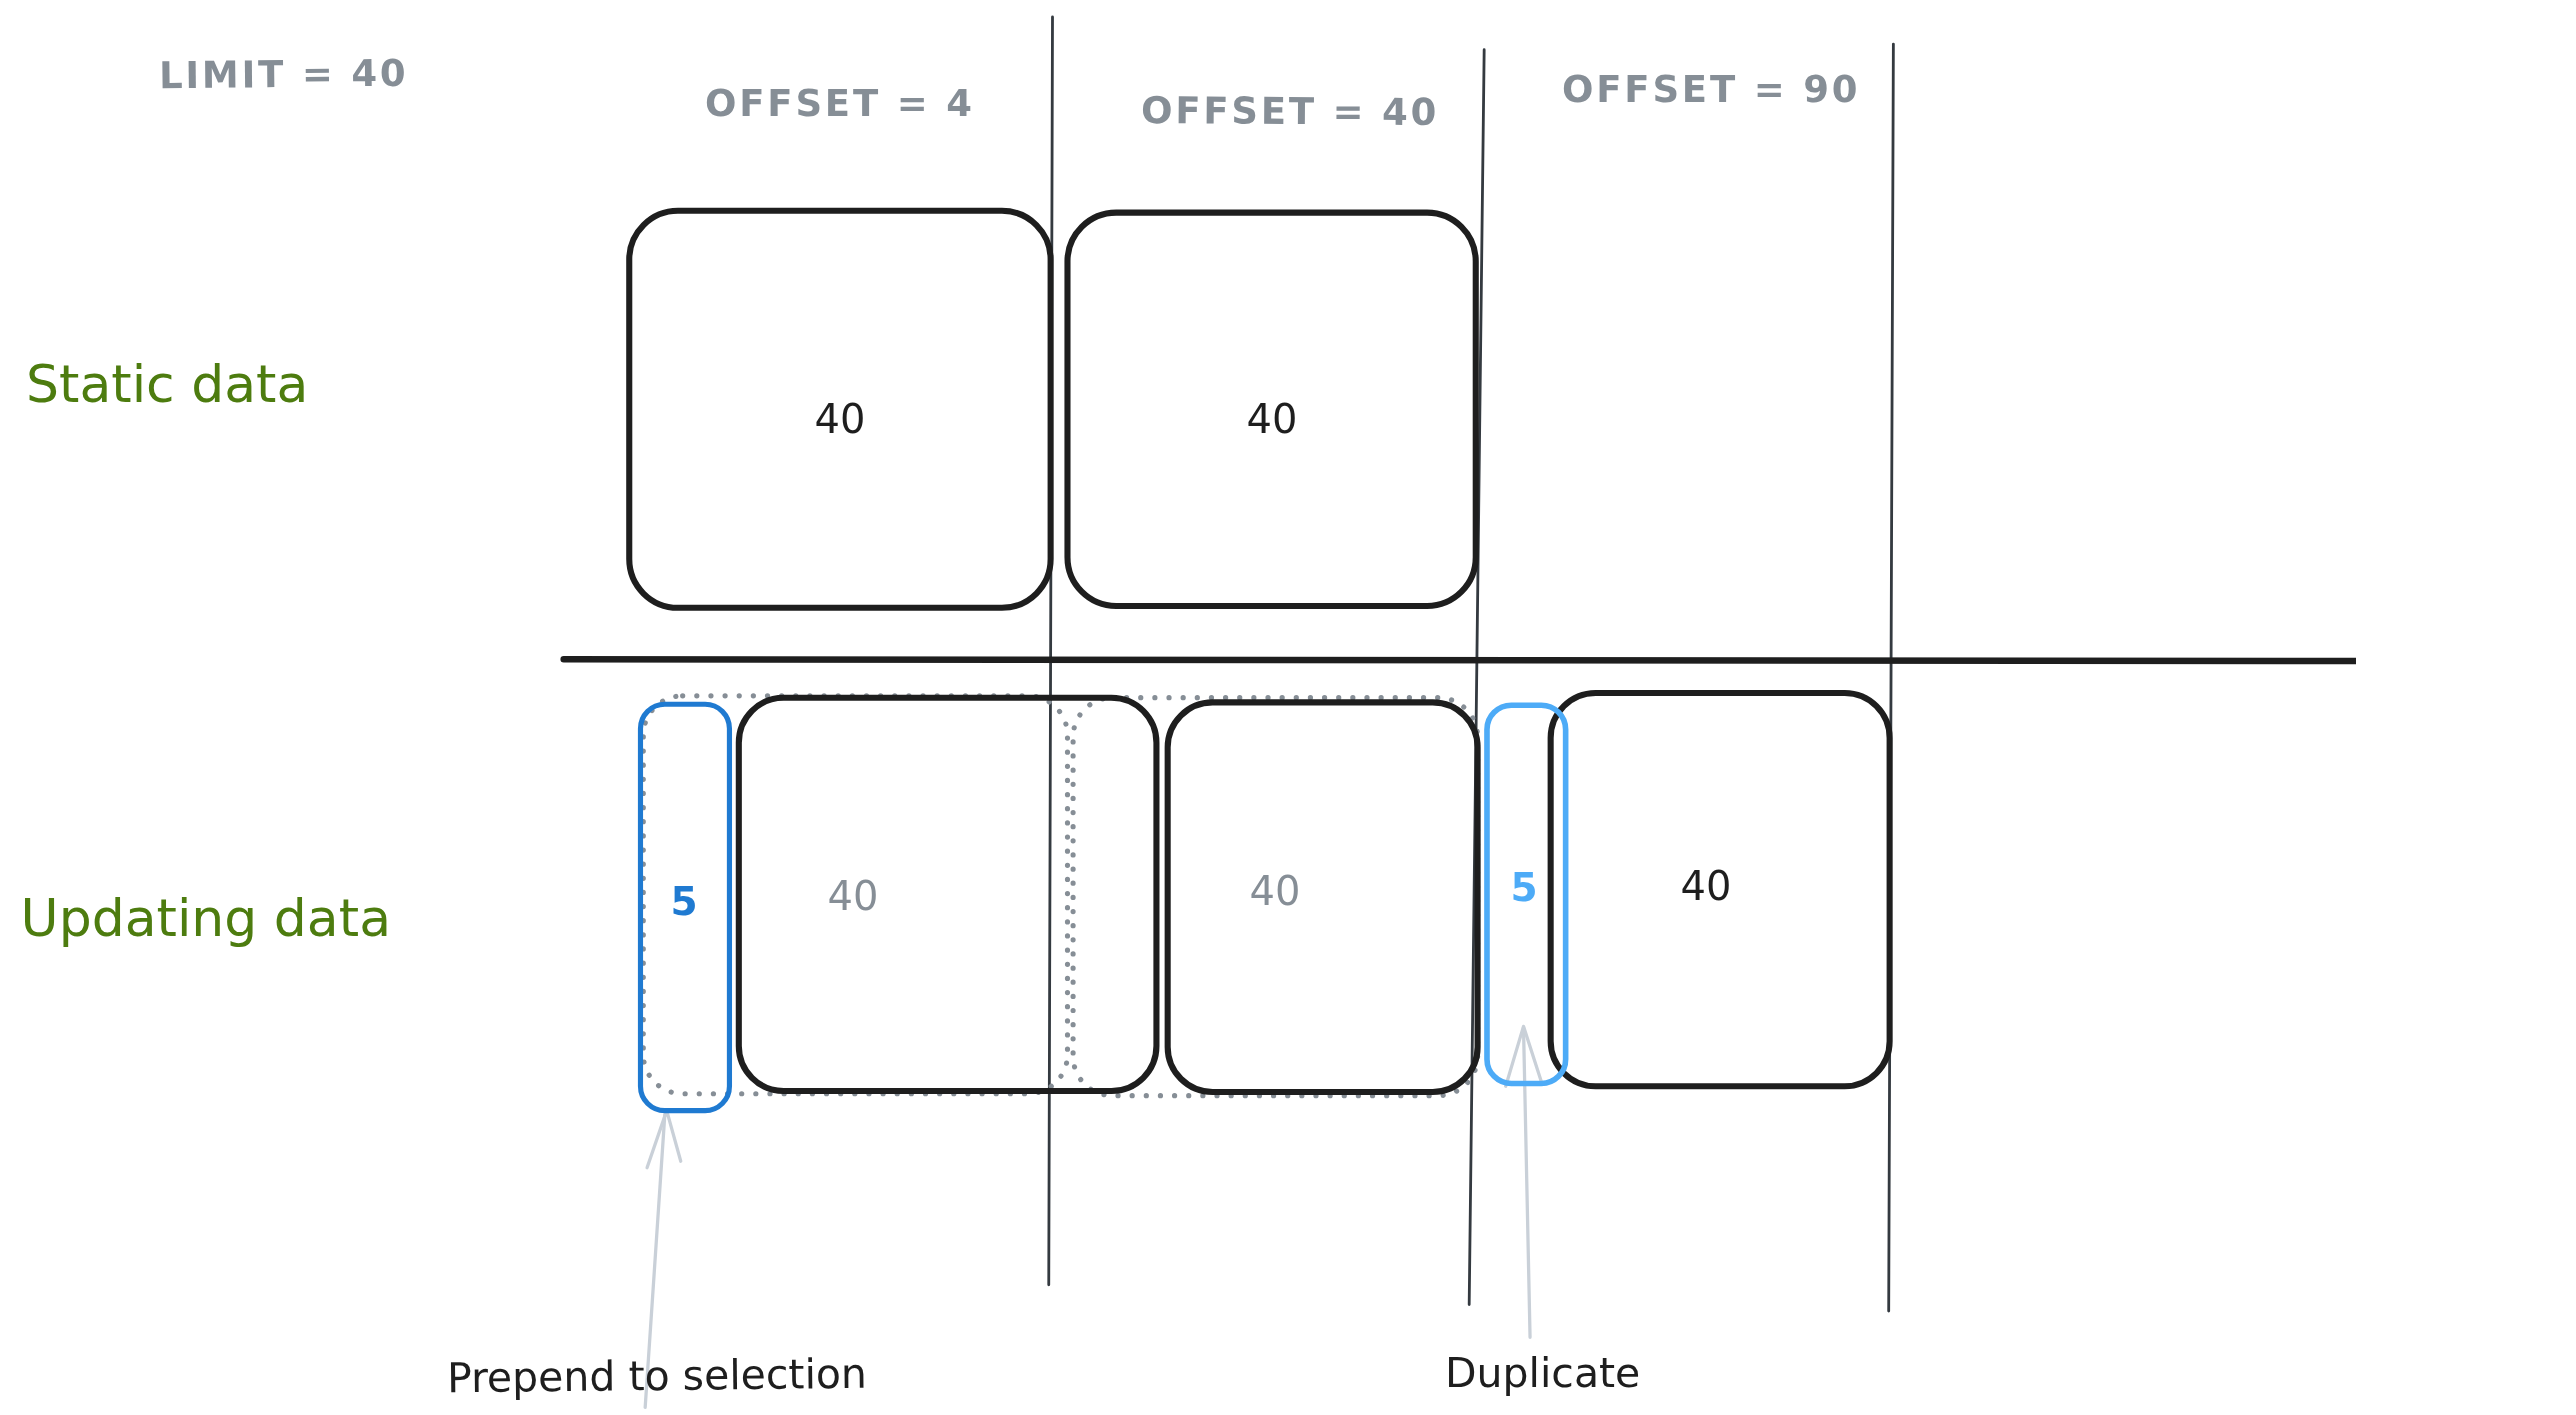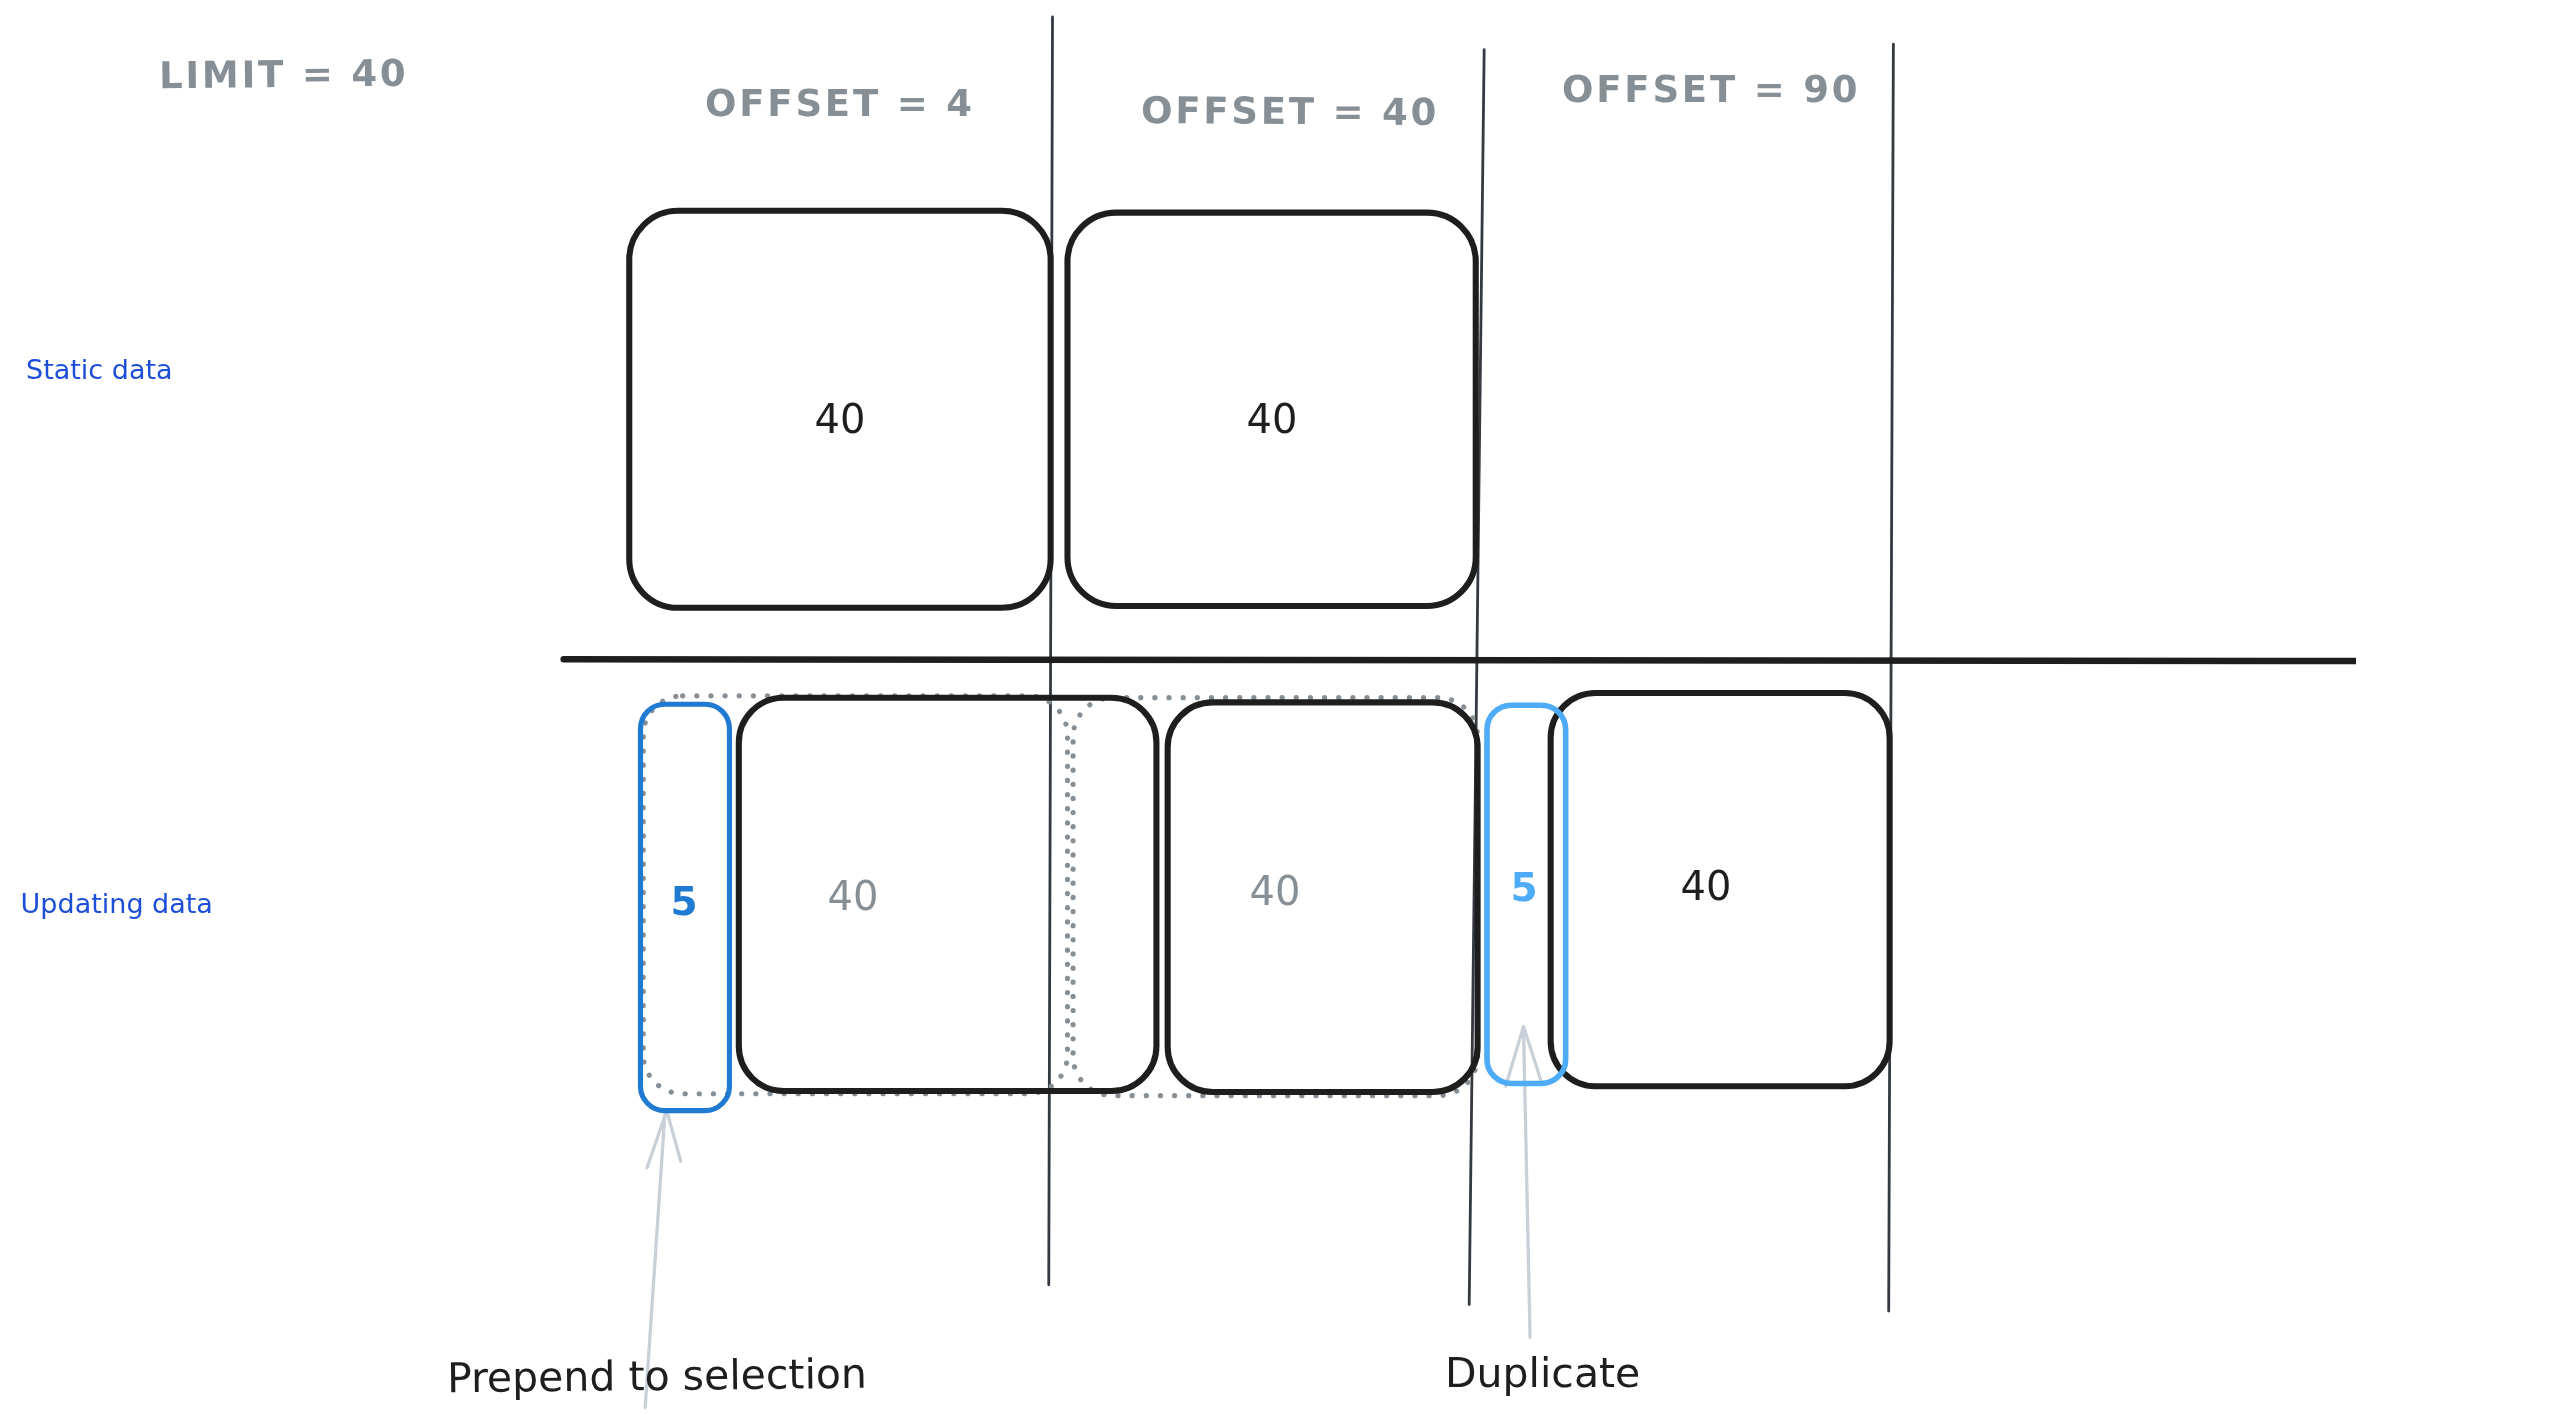--- a/index.html
+++ b/index.html
@@ -12,22 +12,22 @@
   }
   .stage svg{position:absolute;left:0;top:0;}
   .txt{position:absolute;white-space:nowrap;user-select:none;}
   .hdr{
     color:#868e96;
     font-size:37px;
     font-weight:700;
     letter-spacing:2.8px;
   }
   .rowlab{
-    color:#1d4ed8;
-    font-size:27px;
+    color:#4d7c0f;
+    font-size:52px;
     font-weight:500;
   }
   .num{
     transform:translate(-50%,-50%);
     font-size:40px;
     font-weight:500;
     color:#1e1e1e;
   }
   .num.gray{color:#868e96;}
   .num.blue-dark{color:#1f7ad1;font-size:39px;font-weight:700;}

